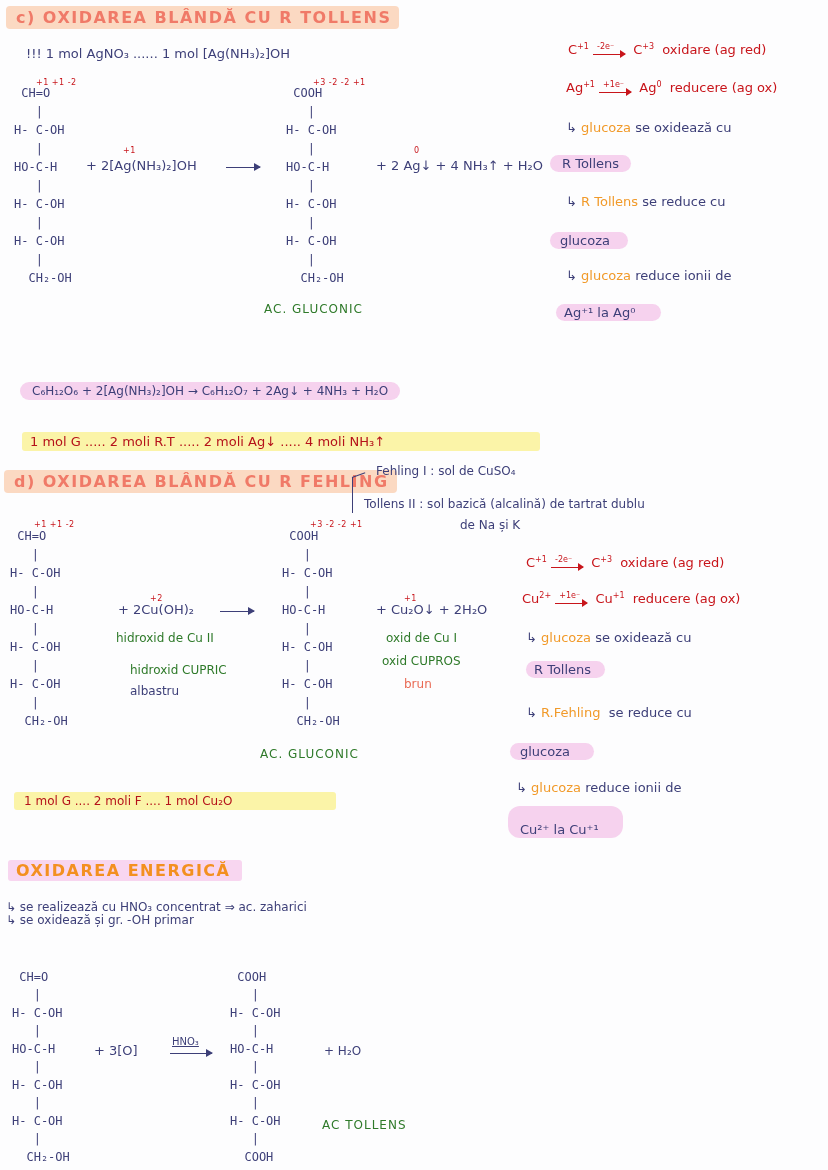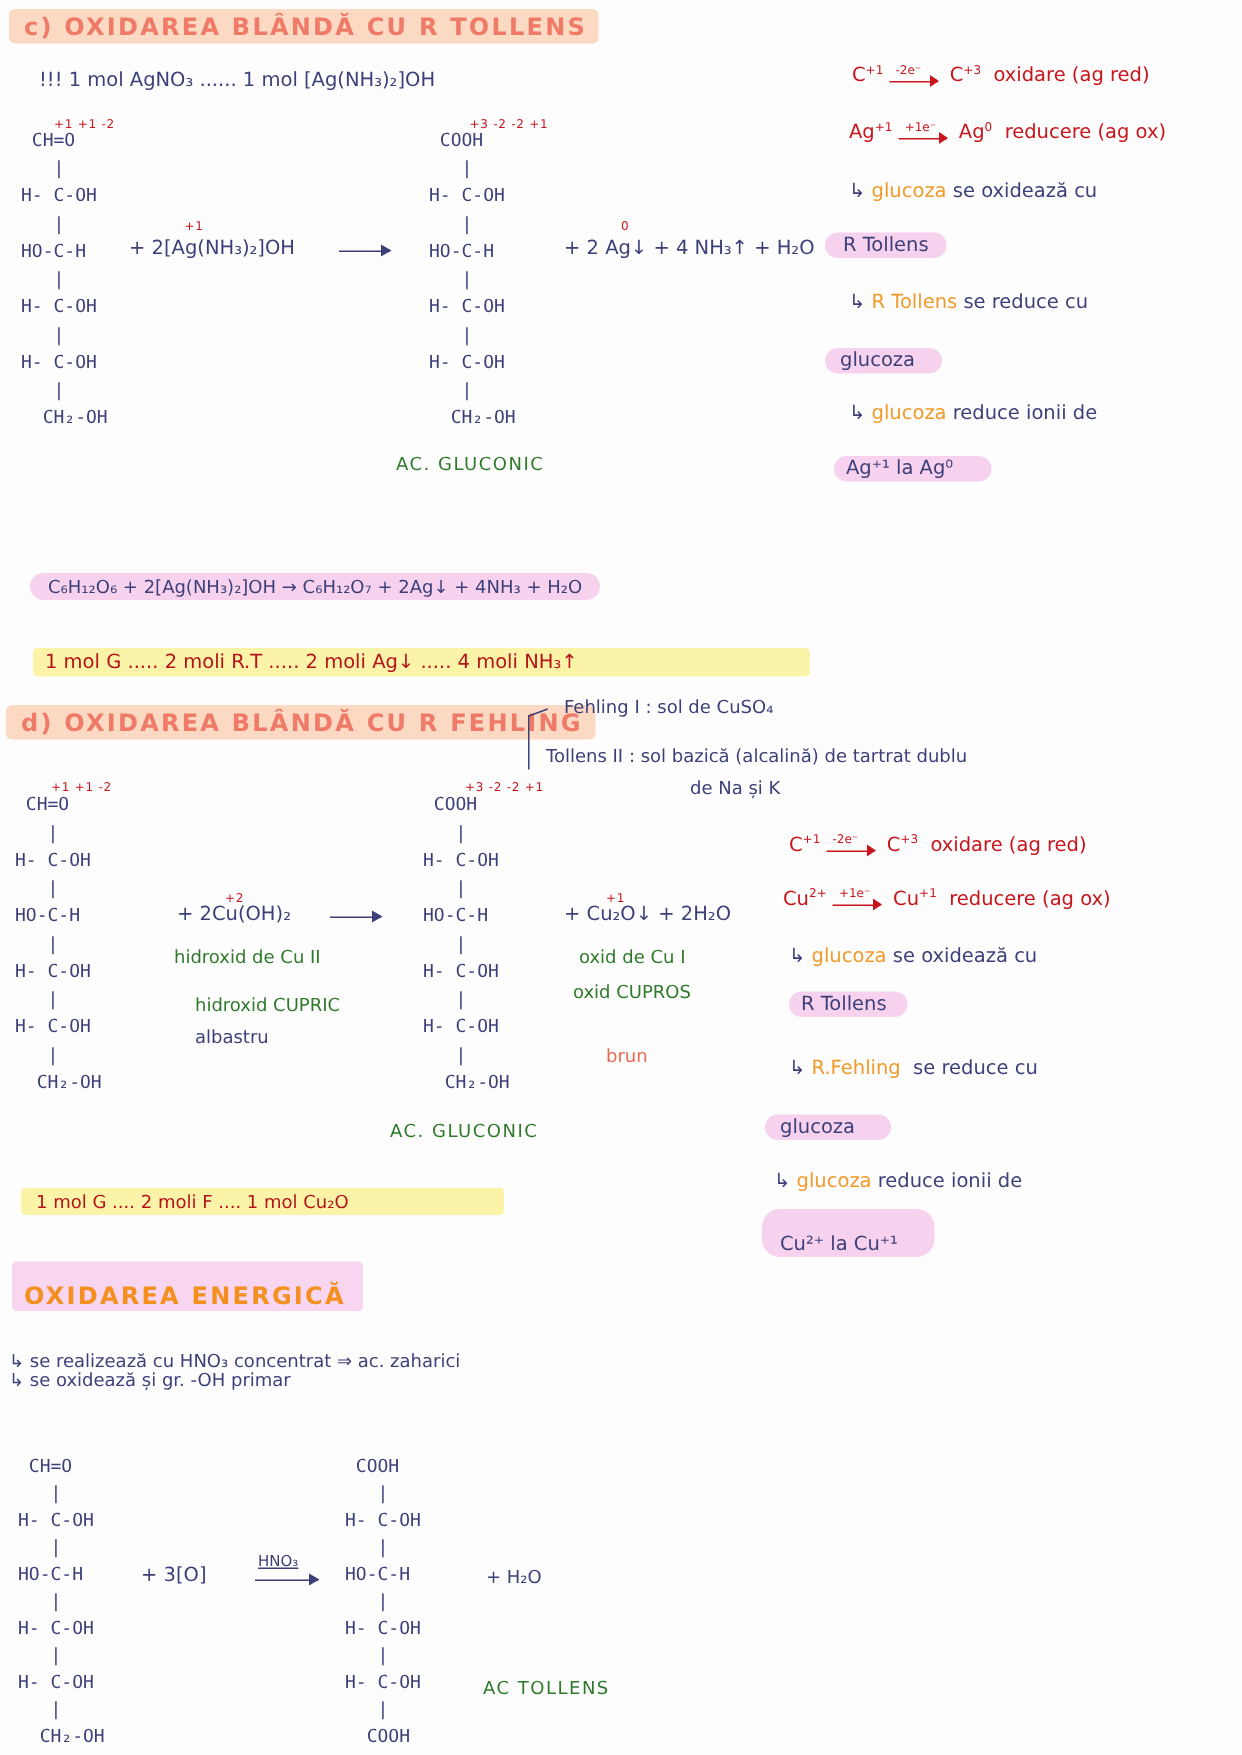--- a/index.html
+++ b/index.html
@@ -144,21 +144,21 @@
    |
 H- C-OH
    |
 H- C-OH
    |
   CH₂-OH</div>
 <div class="ox" style="left:404px;top:594px;">+1</div>
 <div class="abs txt navy" style="left:376px;top:602px;">+ Cu₂O↓ + 2H₂O</div>
 <div class="abs small green" style="left:386px;top:631px;">oxid de Cu I</div>
 <div class="abs small green" style="left:382px;top:654px;">oxid CUPROS</div>
-<div class="abs small salmon" style="left:404px;top:677px;margin-top:20px;">brun</div>
+<div class="abs small salmon" style="left:404px;top:677px;">brun</div>
 <div class="abs small green" style="left:260px;top:747px;letter-spacing:1px;">AC. GLUCONIC</div>
 
 <div class="abs txt red" style="left:526px;top:555px;">
   <span>C</span><span class="sup">+1</span>
   <span style="position:relative;display:inline-block;width:36px;">
     <span class="sup" style="position:absolute;left:4px;top:-12px;">-2e⁻</span>
     <span class="redarrow" style="left:0;top:0;width:32px;"></span>
   </span>
   <span>C</span><span class="sup">+3</span>
   &nbsp;<span>oxidare (ag red)</span>
@@ -180,21 +180,21 @@
   <span>↳</span> <span class="orange">R.Fehling</span> &nbsp;<span>se reduce cu</span>
 </div>
 <div class="abs txt navy hl-pink" style="left:510px;top:743px;padding:1px 24px 1px 10px;">glucoza</div>
 <div class="abs txt navy" style="left:516px;top:780px;">
   <span>↳</span> <span class="orange">glucoza</span> <span>reduce ionii de</span>
 </div>
 <div class="abs txt navy hl-pink" style="left:508px;top:806px;padding:16px 24px 1px 12px;">Cu²⁺ la Cu⁺¹</div>
 
 <div class="abs small dred hl-yellow" style="left:14px;top:792px;padding:2px 16px 2px 10px;width:296px;">1 mol G .... 2 moli F .... 1 mol Cu₂O</div>
 
-<div class="abs title hl-pinkflat t-orange" style="left:8px;top:841px;padding:13px 12px 1px 8px;">OXIDAREA ENERGICĂ</div>
+<div class="abs title hl-pinkflat t-orange" style="left:8px;top:860px;padding:1px 12px 1px 8px;">OXIDAREA ENERGICĂ</div>
 <div class="abs small navy" style="left:6px;top:900px;">↳ se realizează cu  HNO₃ concentrat ⇒ ac. zaharici</div>
 <div class="abs small navy" style="left:6px;top:913px;">↳ se oxidează și gr. -OH primar</div>
 
 <div class="struct" style="left:12px;top:968px;line-height:18px;"> CH=O
    |
 H- C-OH
    |
 HO-C-H
    |
 H- C-OH

